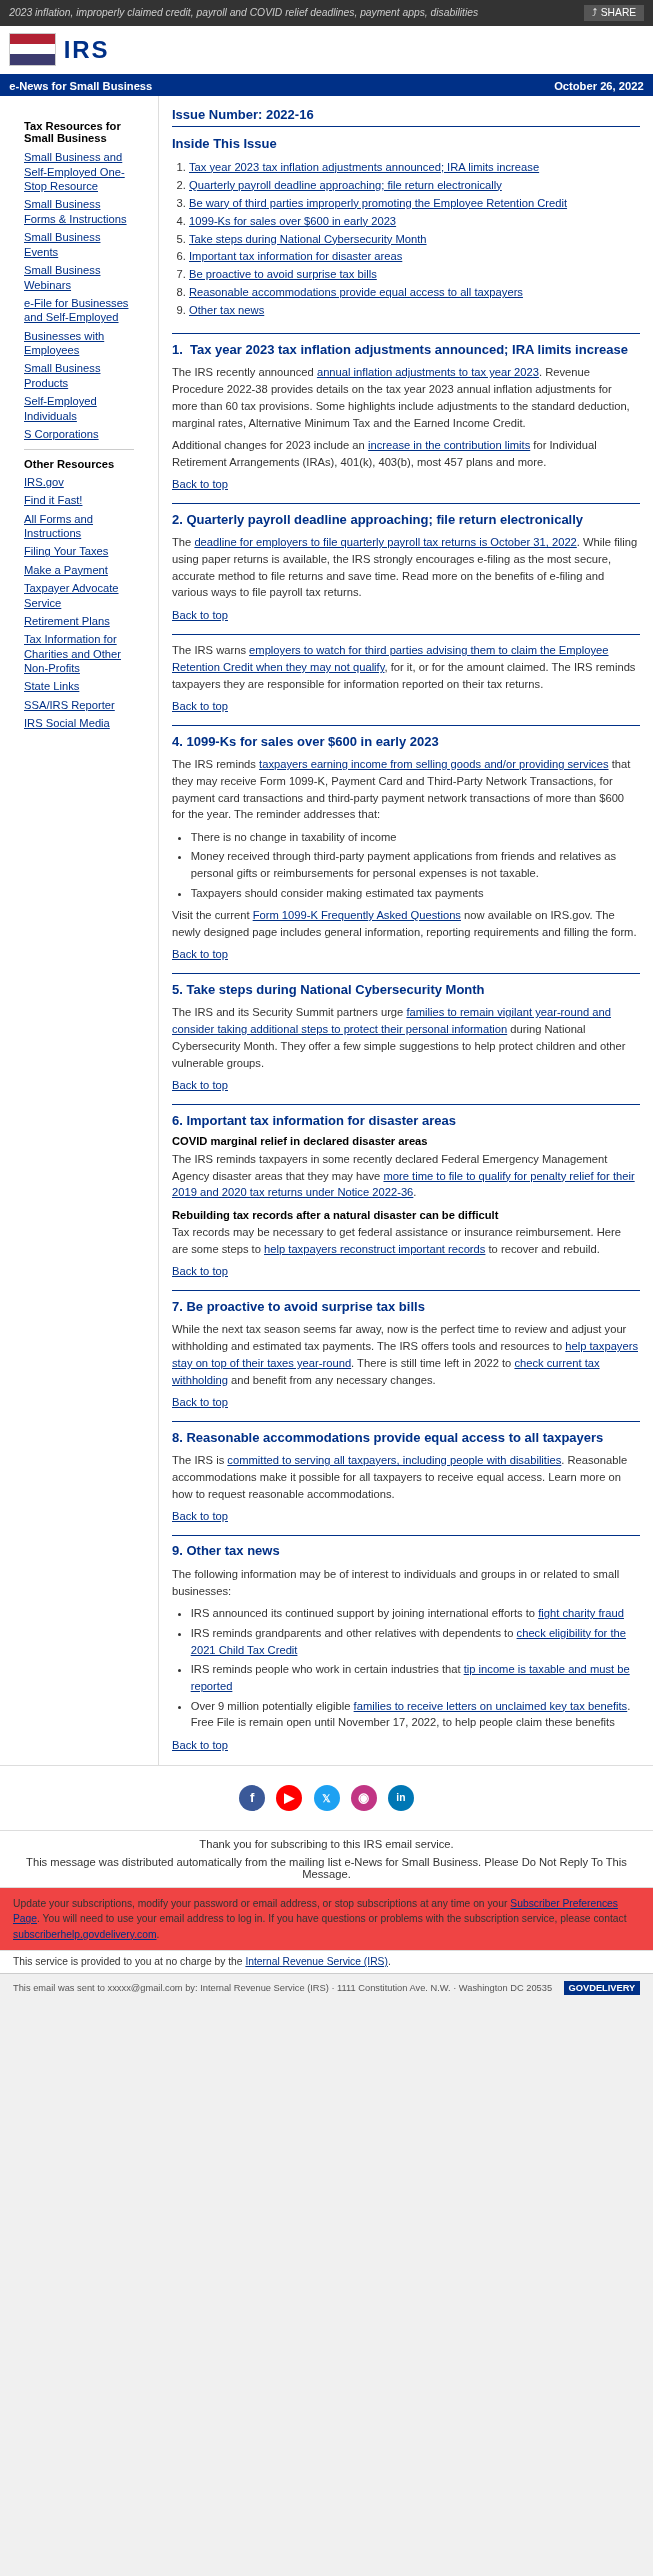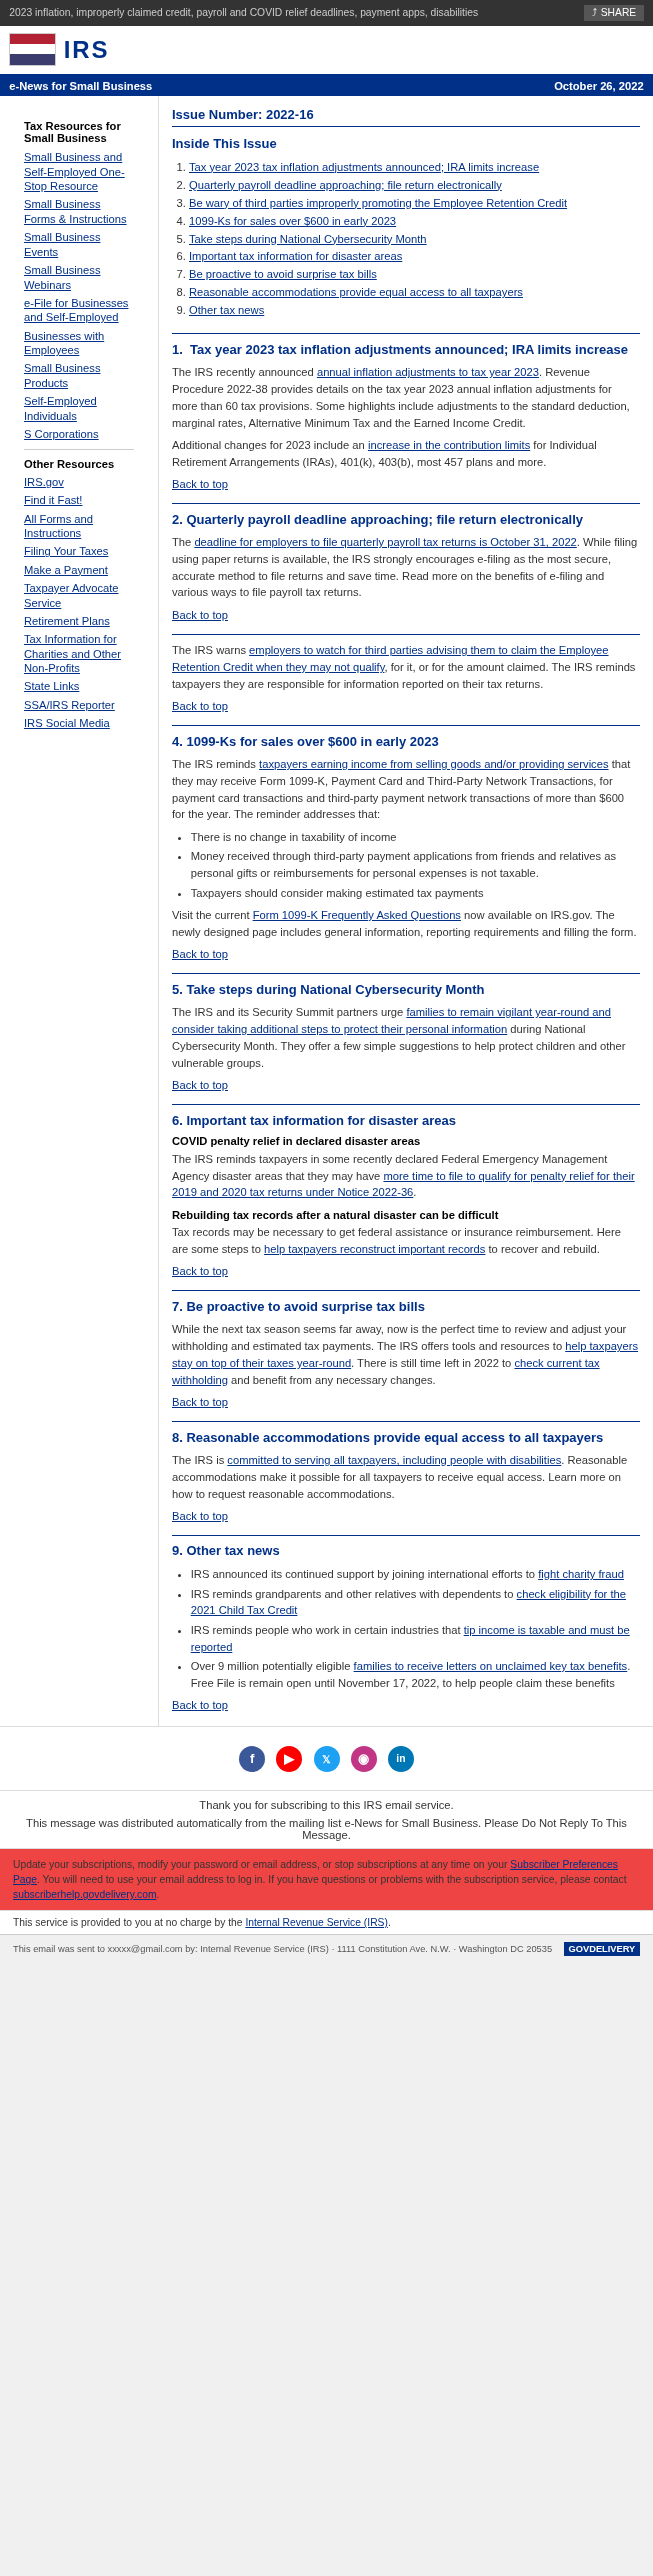--- a/index.html
+++ b/index.html
@@ -1,19 +1,19 @@
 <!DOCTYPE html>
 <html style="font-size:15px"><head>
   <meta charset="utf-8">
   <style>
     * { box-sizing: border-box; margin: 0; padding: 0; }
     body { font-family: Arial, sans-serif; font-size: 12px; color: #333; background: #f0f0f0; width: 653px; }
     
     .top-bar { background: #333; color: #ccc; font-size: 10.3px; padding: 4.7px 9.3px; display: flex; justify-content: space-between; align-items: center; }
-    .top-bar-text { flex: 1; }
+    .top-bar-text { flex: 1; font-style: italic; }
     .share-btn { background: #555; color: #fff; border: none; padding: 2.8px 7.5px; font-size: 10.3px; cursor: pointer; display: flex; align-items: center; gap: 3.7px; }
     
     .header { background: #fff; padding: 7.5px 9.3px; display: flex; justify-content: space-between; align-items: center; border-bottom: 1.9px solid #003087; }
     .irs-logo { display: flex; align-items: center; gap: 7.5px; }
     .flag-icon { width: 47px; height: 33px; background: linear-gradient(to bottom, #B22234 0%, #B22234 33%, #fff 33%, #fff 66%, #3C3B6E 66%, #3C3B6E 100%); border: 0.9px solid #ccc; position: relative; }
     .irs-text { font-size: 24px; font-weight: bold; color: #003087; letter-spacing: 1.9px; }
     
     .enews-bar { background: #003087; color: #fff; padding: 4.7px 9.3px; font-size: 11.2px; font-weight: bold; display: flex; justify-content: space-between; }
     
     .main-layout { display: flex; background: #fff; }
@@ -171,41 +171,42 @@
     </div>
 
     <div class="section" id="section5">
       <div class="section-title">5.  Take steps during National Cybersecurity Month</div>
       <p>The IRS and its Security Summit partners urge <a href="#">families to remain vigilant year-round and consider taking additional steps to protect their personal information</a> during National Cybersecurity Month. They offer a few simple suggestions to help protect children and other vulnerable groups.</p>
       <div class="back-top"><a href="#">Back to top</a></div>
     </div>
 
     <div class="section" id="section6">
       <div class="section-title">6.  Important tax information for disaster areas</div>
-      <div class="section-subtitle">COVID penalty relief in declared disaster areas</div>
+      <div class="section-subtitle">COVID marginal relief in declared disaster areas</div>
       <p>The IRS reminds taxpayers in some recently declared Federal Emergency Management Agency disaster areas that they may have <a href="#">more time to file to qualify for penalty relief for their 2019 and 2020 tax returns under Notice 2022-36</a>.</p>
       <div class="section-subtitle">Rebuilding tax records after a natural disaster can be difficult</div>
       <p>Tax records may be necessary to get federal assistance or insurance reimbursement. Here are some steps to <a href="#">help taxpayers reconstruct important records</a> to recover and rebuild.</p>
       <div class="back-top"><a href="#">Back to top</a></div>
     </div>
 
     <div class="section" id="section7">
       <div class="section-title">7.  Be proactive to avoid surprise tax bills</div>
       <p>While the next tax season seems far away, now is the perfect time to review and adjust your withholding and estimated tax payments. The IRS offers tools and resources to <a href="#">help taxpayers stay on top of their taxes year-round</a>. There is still time left in 2022 to <a href="#">check current tax withholding</a> and benefit from any necessary changes.</p>
       <div class="back-top"><a href="#">Back to top</a></div>
     </div>
 
     <div class="section" id="section8">
       <div class="section-title">8.  Reasonable accommodations provide equal access to all taxpayers</div>
       <p>The IRS is <a href="#">committed to serving all taxpayers, including people with disabilities</a>. Reasonable accommodations make it possible for all taxpayers to receive equal access. Learn more on how to request reasonable accommodations.</p>
       <div class="back-top"><a href="#">Back to top</a></div>
     </div>
 
     <div class="section" id="section9">
       <div class="section-title">9.  Other tax news</div>
+      <p>The following information may be of interest to individuals and groups in or related to small businesses:</p>
       <ul class="bullet-list">
         <li>IRS announced its continued support by joining international efforts to <a href="#">fight charity fraud</a></li>
         <li>IRS reminds grandparents and other relatives with dependents to <a href="#">check eligibility for the 2021 Child Tax Credit</a></li>
         <li>IRS reminds people who work in certain industries that <a href="#">tip income is taxable and must be reported</a></li>
         <li>Over 9 million potentially eligible <a href="#">families to receive letters on unclaimed key tax benefits</a>. Free File is remain open until November 17, 2022, to help people claim these benefits</li>
       </ul>
       <div class="back-top"><a href="#">Back to top</a></div>
     </div>
 
   </div>

